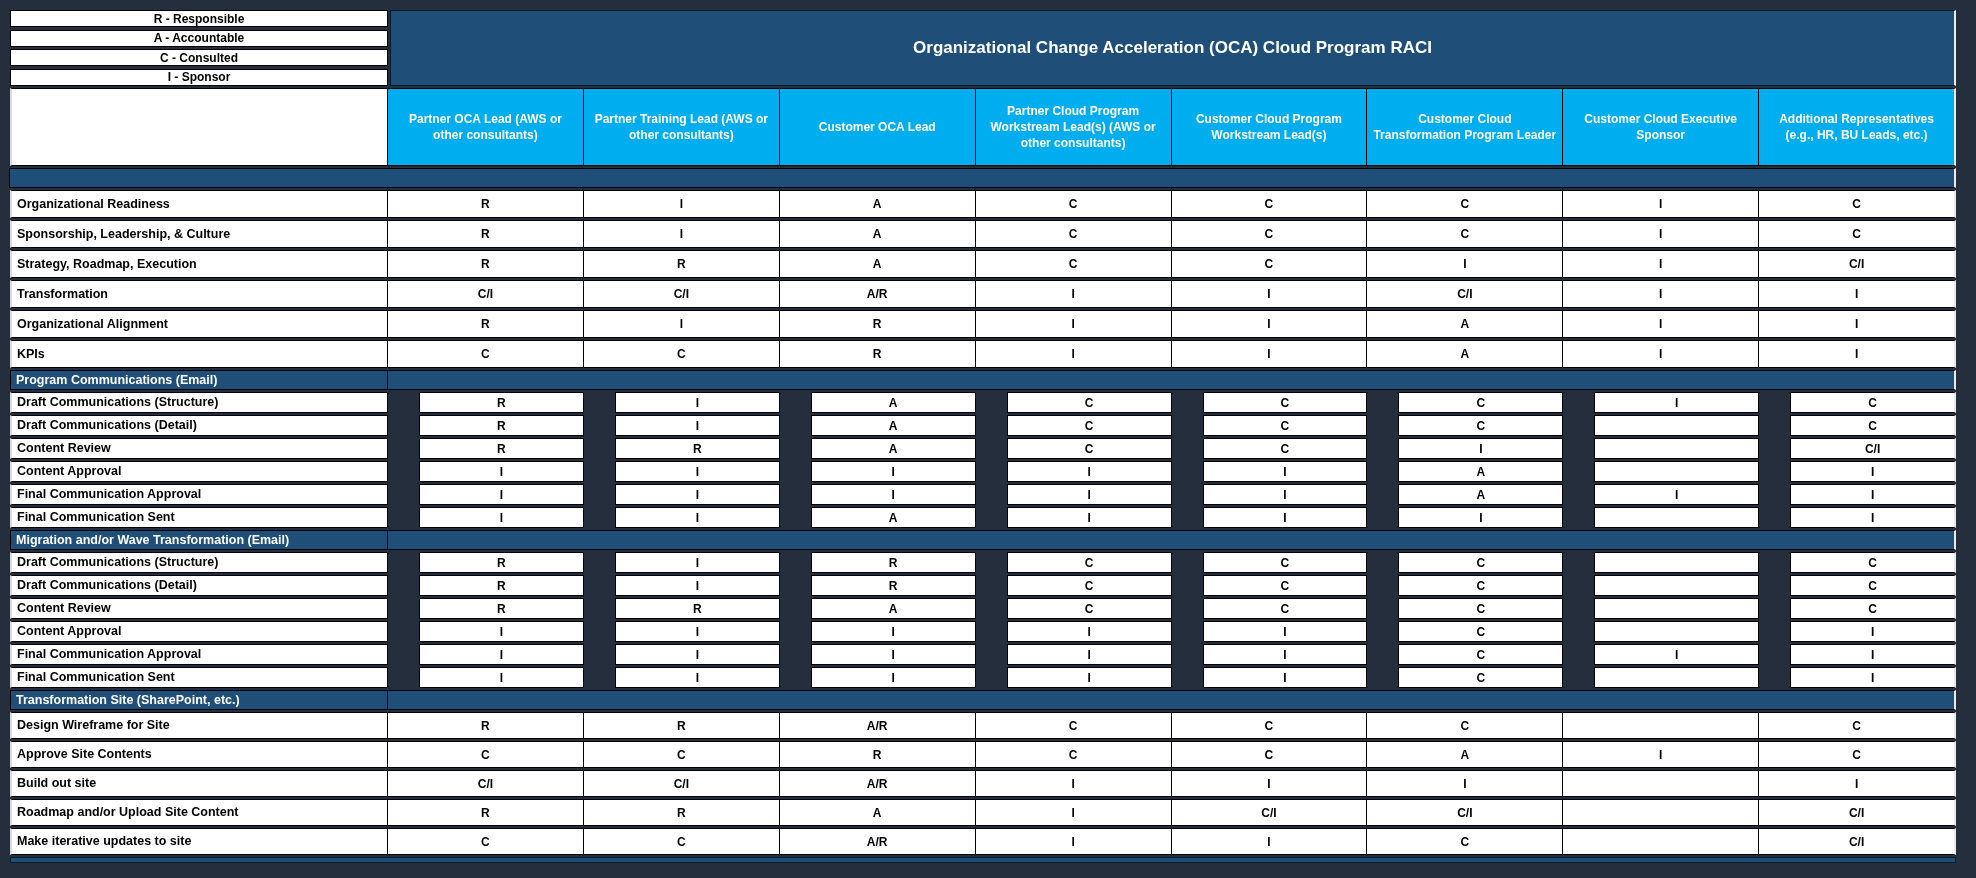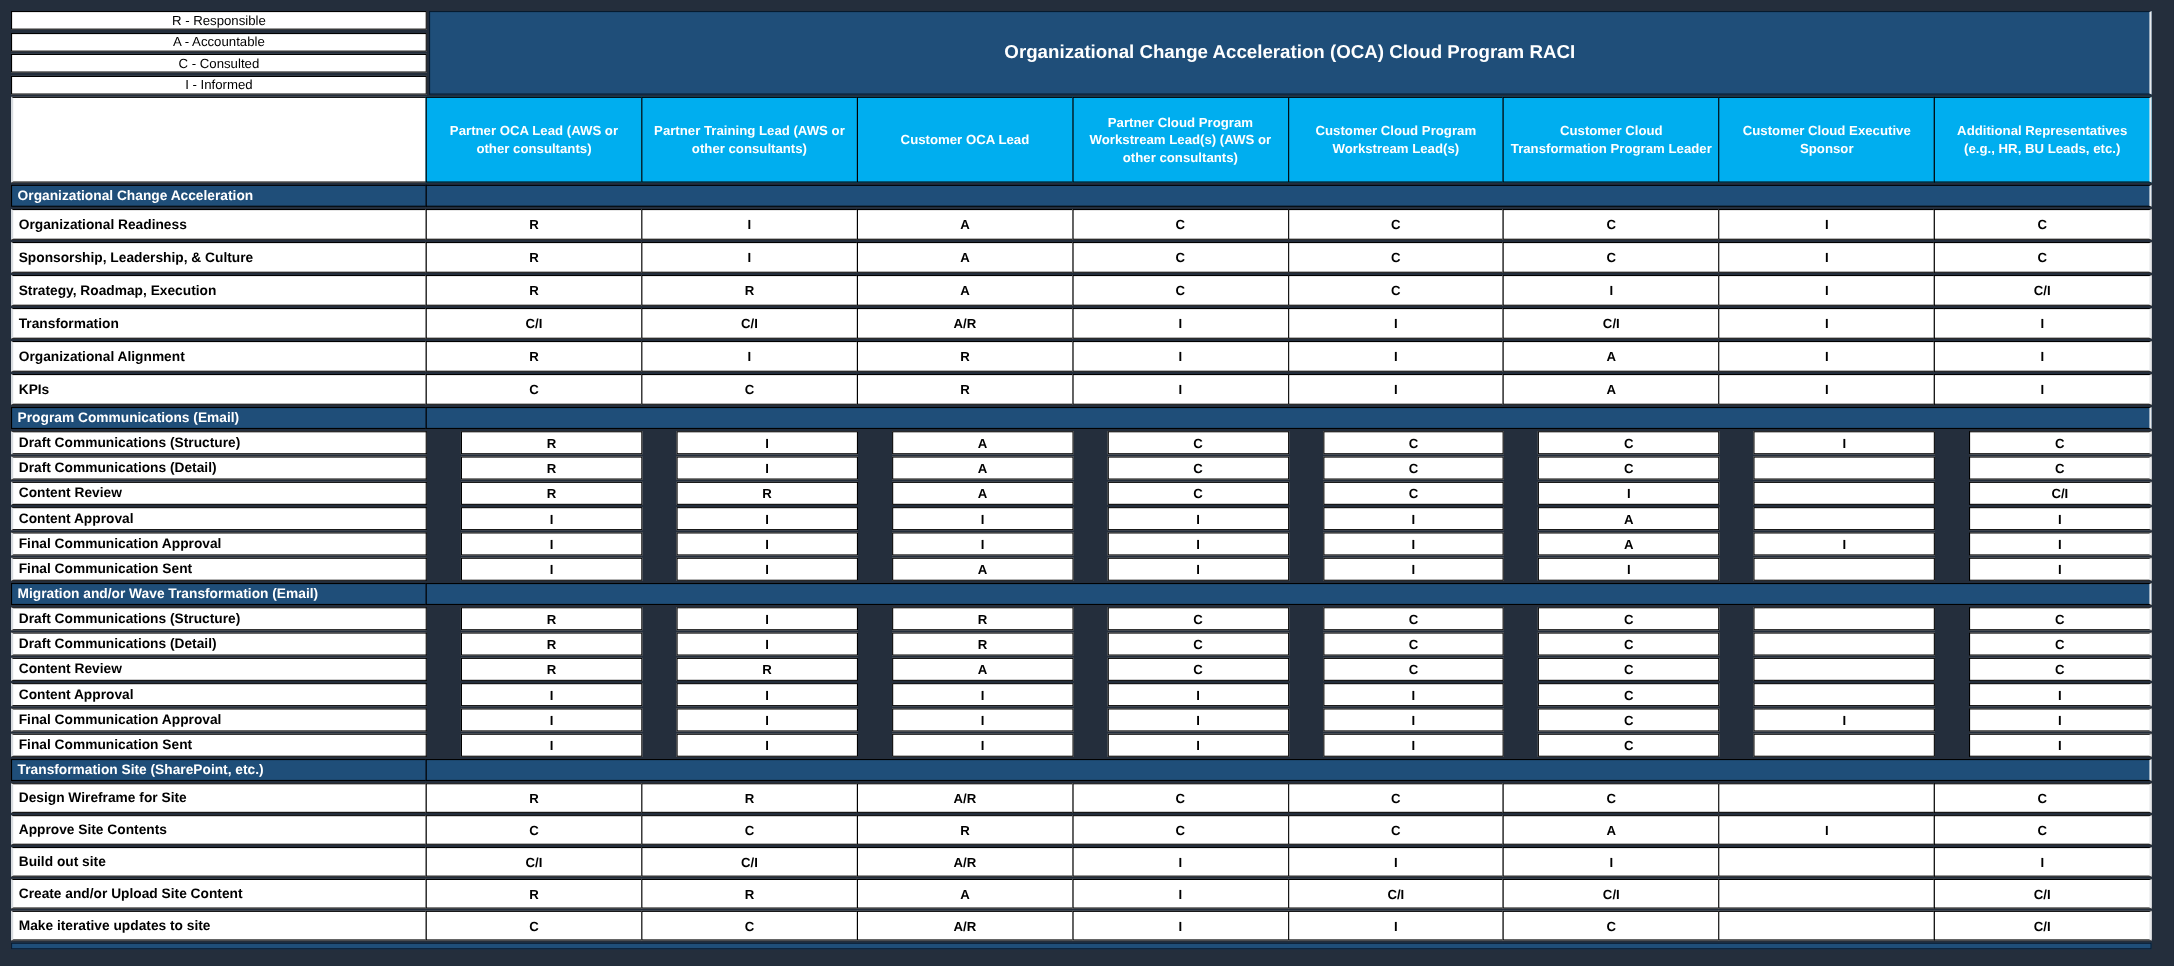--- a/index.html
+++ b/index.html
@@ -20,21 +20,21 @@
   
   .top-band{height:76px;}
   .legend{
     width:378px;flex:0 0 378px;
     display:flex;flex-direction:column;justify-content:space-between;
     box-sizing:border-box;
   }
   .legend-cell{
     height:17px;background:#FFFFFF;border:1px solid #000;
     box-sizing:border-box;
-    font-weight:normal;font-size:12px;color:#000;
+    font-weight:bold;font-size:12px;color:#000;
     display:flex;align-items:center;justify-content:center;
     line-height:1;
   }
   .title-cell{
     flex:1;margin-left:2px;
     background:var(--hdrblue);border:1px solid #061A2E;
     box-sizing:border-box;
     color:#fff;font-weight:bold;font-size:17px;
     display:flex;align-items:center;justify-content:center;
     border-right:2px solid #E8EAEC;
@@ -91,40 +91,39 @@
 <body>
 
 <div class="page">
   <div class="sheet">
 
     <div class="flexrow top-band">
       <div class="legend" id="legend">
           <div class="legend-cell">R - Responsible</div>
           <div class="legend-cell">A - Accountable</div>
           <div class="legend-cell">C - Consulted</div>
-          <div class="legend-cell">I - Informed</div>
+          <div class="legend-cell">I - Sponsor</div>
         </div>
       <div class="title-cell">Organizational Change Acceleration (OCA) Cloud Program RACI</div>
     </div>
 
     <div class="flexrow header-row" id="headerRow">
       <div class="corner-cell"></div>
     <div class="col-header">Partner OCA Lead (AWS or other consultants)</div>
         <div class="col-header">Partner Training Lead (AWS or other consultants)</div>
         <div class="col-header">Customer OCA  Lead</div>
         <div class="col-header">Partner Cloud Program Workstream Lead(s) (AWS or other consultants)</div>
         <div class="col-header">Customer Cloud Program Workstream Lead(s)</div>
         <div class="col-header">Customer Cloud Transformation Program Leader</div>
         <div class="col-header">Customer Cloud Executive Sponsor</div>
         <div class="col-header">Additional Representatives (e.g., HR, BU Leads, etc.)</div>
       </div>
 
     <div id="tableBody">
         <div class="flexrow section-bar">
-          <div class="section-label">Organizational Change Acceleration</div>
           <div class="section-rest"></div>
         </div>
         <div class="flexrow task-row h28">
           <div class="task-label">Organizational Readiness</div>
           <div class="raci-cell">R</div>
           <div class="raci-cell">I</div>
           <div class="raci-cell">A</div>
           <div class="raci-cell">C</div>
           <div class="raci-cell">C</div>
           <div class="raci-cell">C</div>
@@ -357,21 +356,21 @@
           <div class="raci-cell">C/I</div>
           <div class="raci-cell">C/I</div>
           <div class="raci-cell">A/R</div>
           <div class="raci-cell">I</div>
           <div class="raci-cell">I</div>
           <div class="raci-cell">I</div>
           <div class="raci-cell"></div>
           <div class="raci-cell">I</div>
         </div>
         <div class="flexrow task-row h27">
-          <div class="task-label">Create and/or Upload Site Content</div>
+          <div class="task-label">Roadmap and/or Upload Site Content</div>
           <div class="raci-cell">R</div>
           <div class="raci-cell">R</div>
           <div class="raci-cell">A</div>
           <div class="raci-cell">I</div>
           <div class="raci-cell">C/I</div>
           <div class="raci-cell">C/I</div>
           <div class="raci-cell"></div>
           <div class="raci-cell">C/I</div>
         </div>
         <div class="flexrow task-row h27">

